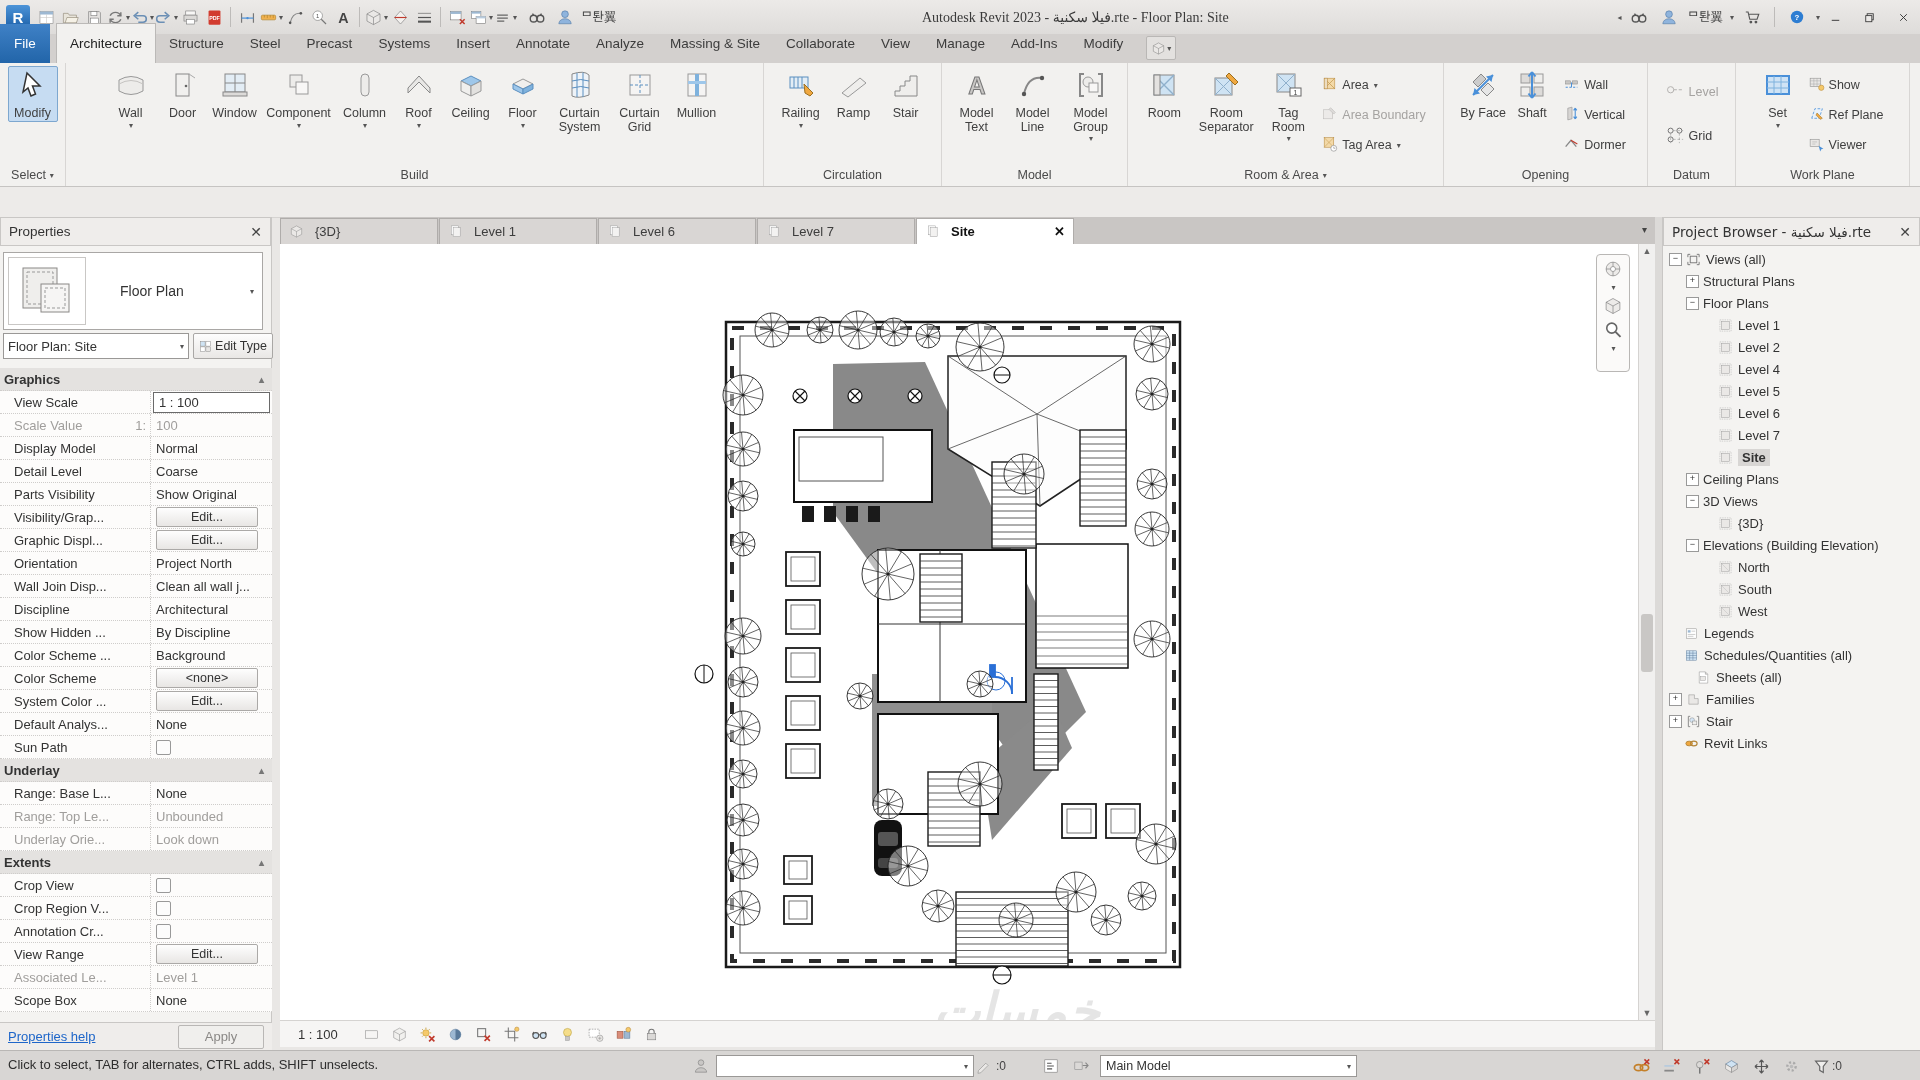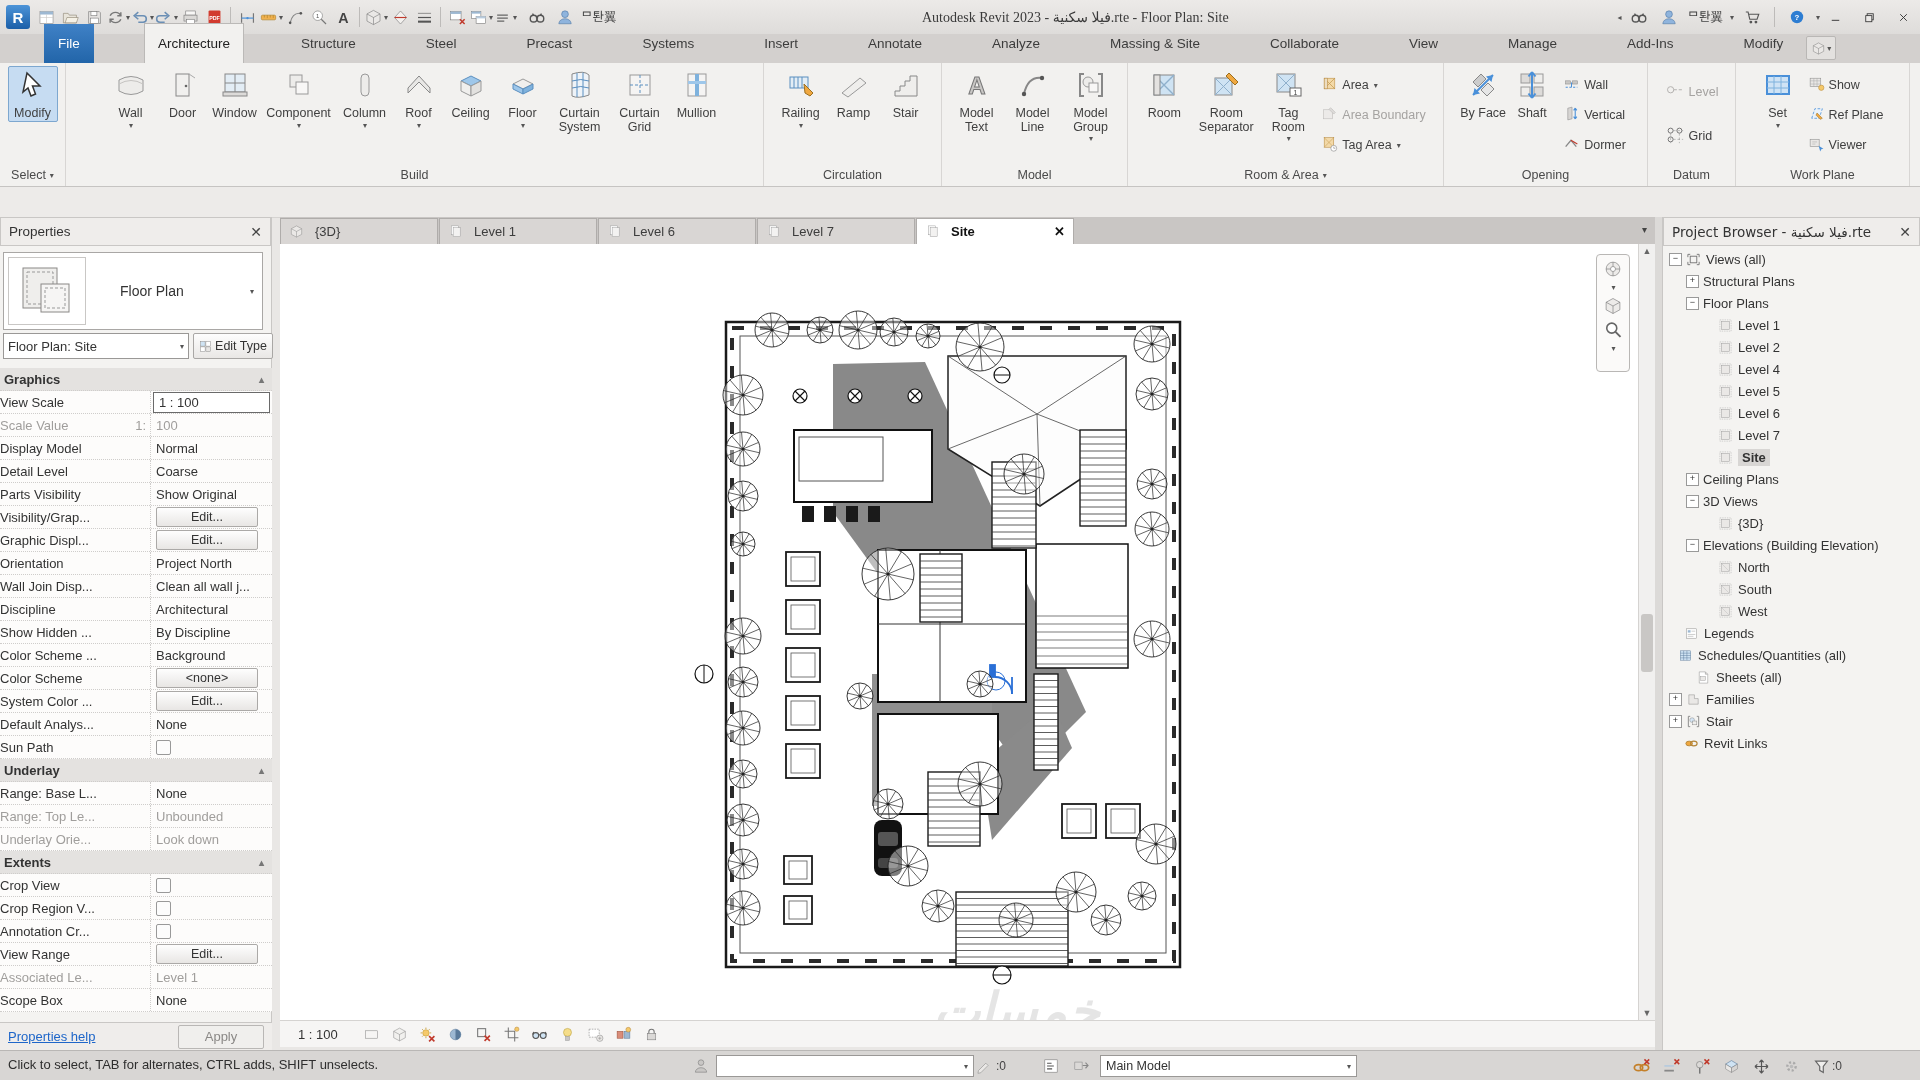--- a/index.html
+++ b/index.html
@@ -10,21 +10,21 @@
   .qsep{width:1px;height:20px;background:#bdbbb9;margin:0 4px;}
   .dd{font-size:8px;color:#555;margin-left:1px;}
   #rlogo{width:24px;height:24px;background:linear-gradient(#4d94d8,#1b5fa8);color:#fff;font-weight:bold;font-size:15px;display:flex;align-items:center;justify-content:center;border-radius:3px;margin:0 4px 0 6px;}
   #wintitle{position:absolute;left:922px;top:0;height:34px;display:flex;align-items:center;font-size:14px;color:#3a3a3a;font-family:Liberation Serif, serif;white-space:nowrap;}
   .uname{font-size:12.5px;color:#444;font-family:"DejaVu Sans",sans-serif;white-space:nowrap;}
   #infocenter{position:absolute;right:100px;top:0;height:34px;display:flex;align-items:center;gap:6px;}
   #wincontrols{position:absolute;right:0;top:0;height:34px;display:flex;align-items:center;}
   .wc{width:34px;height:28px;display:flex;align-items:center;justify-content:center;}
   
   #tabsrow{position:absolute;left:0;top:34px;width:1920px;height:29px;background:#D3D0CE;display:flex;align-items:flex-end;}
-  .rtab{height:39px;display:flex;align-items:center;padding:0 13px;font-size:13.5px;color:#3c3c3c;cursor:default;margin-left:44px;}
+  .rtab{height:39px;display:flex;align-items:center;padding:0 13px;font-size:13.5px;color:#3c3c3c;cursor:default;}
   .rtab.file{background:linear-gradient(#3f81c6,#2265a9);color:#fff;width:24px;justify-content:center;margin-right:6px;}
   .rtab.active{background:#F2F1EF;border:1px solid #BBB9B7;border-bottom:none;color:#222;}
   .toolind{display:flex;align-items:center;margin-left:10px;background:#E3E1DF;border:1px solid #b9b7b5;border-radius:2px;height:22px;padding:0 4px;margin-bottom:3px;}
   
   #ribbon{position:absolute;left:0;top:63px;width:1920px;height:123px;background:#F2F1EF;border-bottom:1px solid #C6C4C2;display:flex;}
   .panel{height:123px;border-right:1px solid #D8D6D4;display:flex;flex-direction:column;box-sizing:border-box;}
   .pbody{flex:1;display:flex;align-items:flex-start;justify-content:center;padding-top:3px;gap:2px;}
   .plabel{height:22px;display:flex;align-items:center;justify-content:center;font-size:12.5px;color:#4a4a4a;gap:3px;}
   .bigbtn{display:flex;flex-direction:column;align-items:center;width:48px;padding-top:2px;border:1px solid transparent;border-radius:2px;}
   .bigbtn.sel{background:#C6DCF2;border-color:#7DA7CF;}
@@ -36,21 +36,21 @@
   .palhead{position:absolute;height:29px;background:#EFEDEB;border:1px solid #C9C7C5;box-sizing:border-box;display:flex;align-items:center;padding:0 8px;font-size:13.5px;color:#333;}
   .closex{margin-left:auto;font-size:14px;color:#444;}
   #props{position:absolute;left:0;top:217px;width:272px;height:833px;background:#F4F3F1;border-right:1px solid #C9C7C5;box-sizing:border-box;}
   #typesel{position:absolute;left:3px;top:35px;width:258px;height:76px;background:#fff;border:1px solid #A9A7A5;display:flex;align-items:center;}
   #typesel .timg{width:76px;height:66px;margin:4px;border:1px solid #C9C7C5;background:#fff;display:flex;align-items:center;justify-content:center;}
   #selrow{position:absolute;left:3px;top:116px;width:266px;height:26px;display:flex;gap:4px;}
   #typecombo{flex:0 0 176px;background:#fff;border:1px solid #9A9896;display:flex;align-items:center;padding:0 4px;font-size:13px;}
   #edittype{flex:0 0 78px;display:flex;align-items:center;gap:3px;background:linear-gradient(#FDFDFD,#E9E7E5);border:1px solid #A9A7A5;border-radius:2px;font-size:12.5px;justify-content:center;}
   #prows{position:absolute;left:0;top:151px;width:272px;height:656px;overflow:hidden;}
   .prow{height:23px;border-bottom:1px dotted #CFCDCB;display:flex;align-items:center;box-sizing:border-box;background:#FDFCFB;}
-  .prow .lab{width:150px;display:flex;align-items:center;white-space:nowrap;overflow:hidden;box-sizing:border-box;}
+  .prow .lab{width:150px;padding-left:14px;display:flex;align-items:center;white-space:nowrap;overflow:hidden;box-sizing:border-box;}
   .prow .val{flex:1;align-self:stretch;border-left:1px dotted #CFCDCB;display:flex;align-items:center;padding-left:5px;white-space:nowrap;overflow:hidden;}
   .prow.hdr{background:#E4E2E0;font-weight:bold;color:#333;padding-left:4px;}
   .prow .dis{color:#A09E9C;}
   .pbtn{width:100px;height:18px;background:linear-gradient(#FEFEFE,#E8E6E4);border:1px solid #ABA9A7;border-radius:2px;display:flex;align-items:center;justify-content:center;font-size:12.5px;}
   .cbox{width:13px;height:13px;border:1px solid #999;background:#FCFCFC;border-radius:2px;}
   #papply{position:absolute;left:0;top:805px;width:272px;height:28px;background:#EFEDEB;border-top:1px solid #C9C7C5;display:flex;align-items:center;padding:0 8px;box-sizing:border-box;}
   #phelp{color:#1E66C9;text-decoration:underline;font-size:13px;}
   #applybtn{margin-left:auto;width:84px;height:22px;background:#F0EFED;border:1px solid #B9B7B5;border-radius:2px;color:#8A8886;display:flex;align-items:center;justify-content:center;}
   
   #viewtabs{position:absolute;left:280px;top:217px;width:1375px;height:27px;background:#C9C6C4;display:flex;align-items:flex-end;}
@@ -1787,21 +1787,21 @@
           <span style="width: 15px; flex: 0 0 15px;"></span>
           <span class="tic">
             <svg width="15" height="15" viewBox="0 0 32 32">
               <rect x="5" y="6" width="22" height="20" fill="#fff" stroke="#888"></rect>
               <rect x="8" y="9" width="6" height="5" fill="#9DB8D2"></rect>
               <path d="M16 11 H24 M8 18 H24 M8 22 H20" stroke="#999"></path>
             </svg>
           </span>
           <span>Legends</span>
         </div>
-        <div class="titem" style="padding-left: 0;">
+        <div class="titem" style="padding-left: 6px;">
           <span style="width: 15px; flex: 0 0 15px;"></span>
           <span class="tic">
             <svg width="15" height="15" viewBox="0 0 32 32">
               <rect x="5" y="6" width="22" height="20" fill="#CFE3F3" stroke="#5A7A9A"></rect>
               <path d="M5 11 H27 M5 16 H27 M5 21 H27 M12 6 V26 M19 6 V26" stroke="#5A7A9A"></path>
             </svg>
           </span>
           <span>Schedules/Quantities (all)</span>
         </div>
         <div class="titem" style="padding-left: 18px;">

